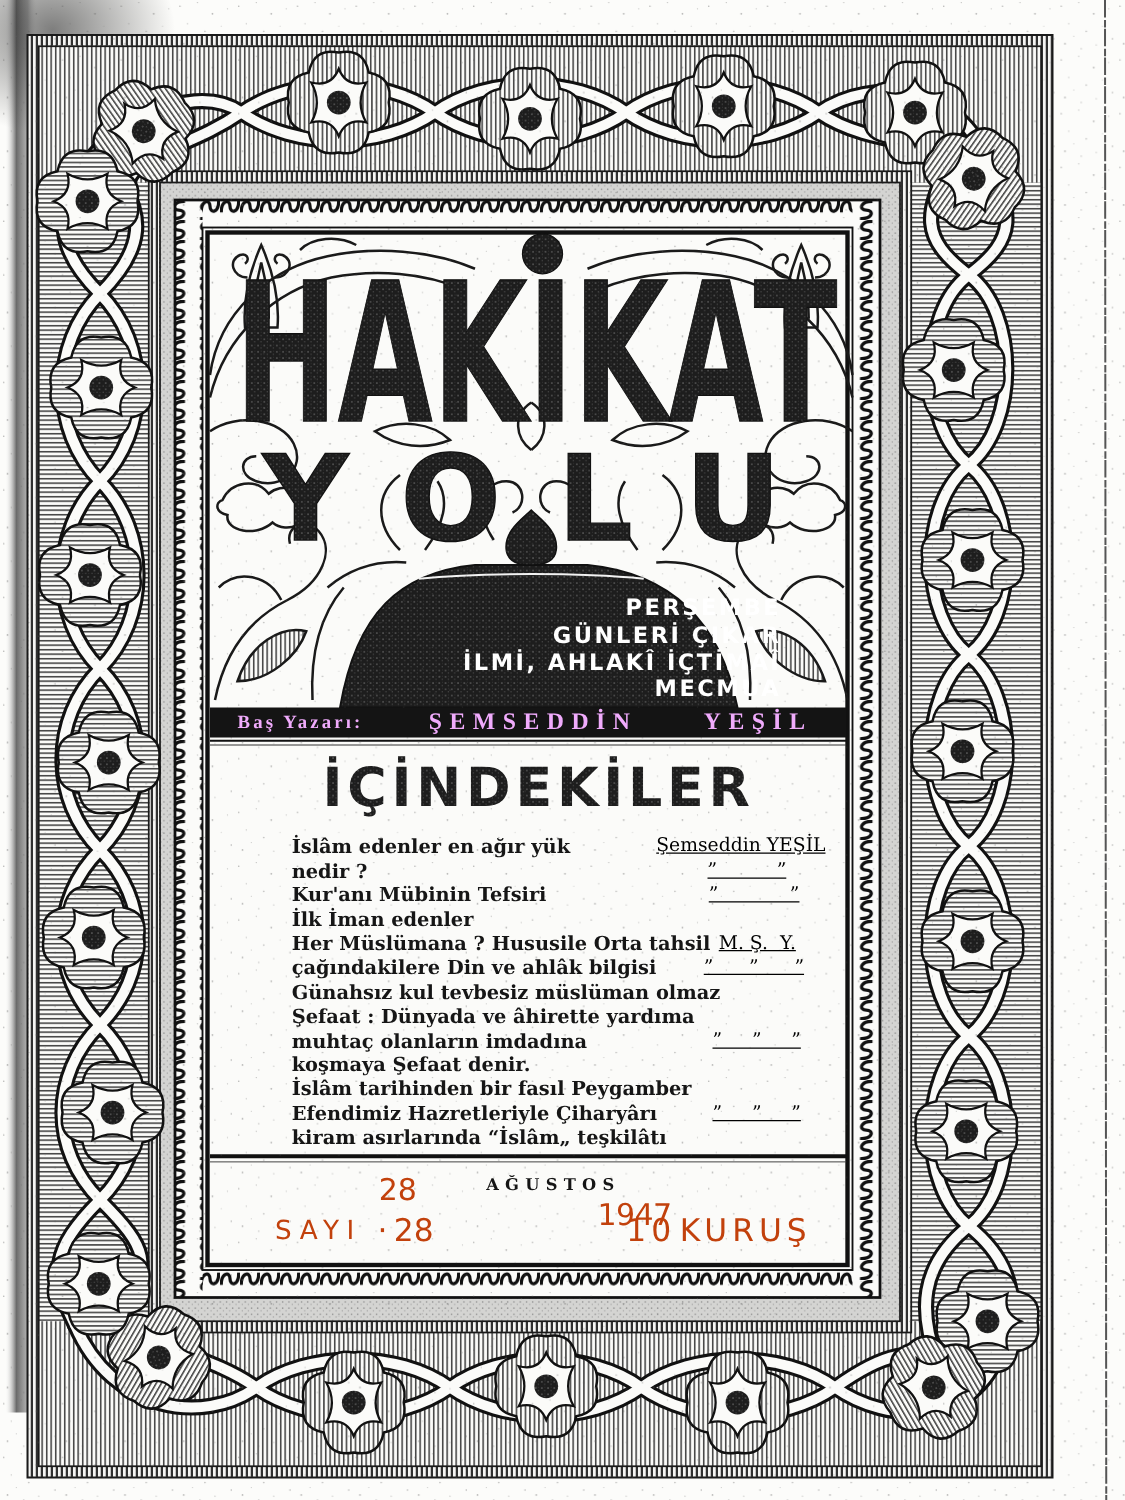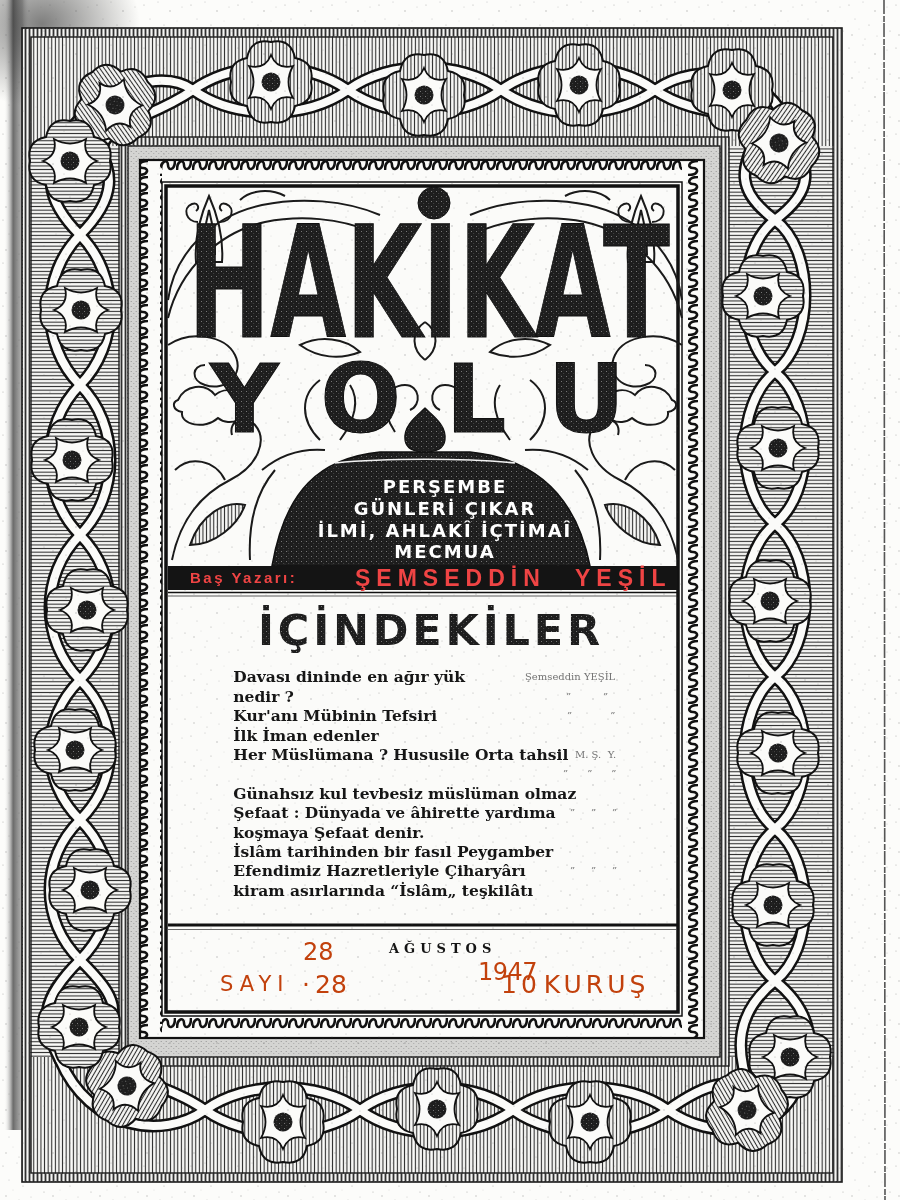--- a/index.html
+++ b/index.html
@@ -6,47 +6,47 @@
   body {
     width: 900px; height: 1200px; position: relative; overflow: hidden;
     background: #fcfcfa; color: #151515;
     font-family: "DejaVu Sans", sans-serif;
   }
   .layer { position: absolute; left: 0; top: 0; width: 900px; height: 1200px; }
   .abs { position: absolute; white-space: pre; }
 
   
   .dome-line {
-    position: absolute; left: 265px; width: 360px; text-align: center;
+    position: absolute; left: 265px; width: 360px; text-align: right;
     color: #fff; font-family: "DejaVu Sans", sans-serif; font-weight: bold;
     font-size: 18px; line-height: 18px; letter-spacing: 2px; white-space: pre;
   }
 
   
   .band {
     position: absolute; left: 168px; top: 566px; width: 509px; height: 24px;
     background: #141414;
   }
   .band span {
-    position: absolute; top: 0; line-height: 24px; color: #ef4444;
-    font-family: Liberation Sans, sans-serif; font-weight: bold; white-space: pre;
+    position: absolute; top: 0; line-height: 24px; color: #f0abfc;
+    font-family: Liberation Serif, serif; font-weight: bold; white-space: pre;
   }
   .band .label { left: 22px; font-size: 15px; letter-spacing: 2.5px; }
-  .band .name  { font-size: 23px; letter-spacing: 6px; margin-left: 12px; }
+  .band .name  { font-size: 19px; letter-spacing: 6px; }
 
   
   .toc { position: absolute; left: 213px; top: 648px; width: 460px; }
   .toc-row { position: relative; height: 19.4px; line-height: 19.4px; white-space: pre; }
   .toc-title {
     font-family: "DejaVu Serif", serif; font-weight: bold; font-size: 15.5px;
     color: #161616;
   }
   .toc-author {
     position: absolute; top: 0; font-family: "DejaVu Serif", serif;
-    font-weight: normal; font-size: 10px; color: #737373; white-space: pre;
+    font-weight: normal; font-size: 15px; color: #000000; white-space: pre; text-decoration: underline;
   }
 
   
   .big-num { font-family: "DejaVu Sans", sans-serif; font-weight: normal; color: #c2410c; }
   .month   { font-family: "DejaVu Serif", serif; font-weight: bold; font-size: 13px;
              line-height: 13px; letter-spacing: 5px; color: #151515; }
 </style>
 </head>
 <body>
 
@@ -248,46 +248,50 @@
 </div>
 
 <div class="band">
   <span class="label">Baş Yazarı:</span>
   <span class="name" style="left:175px;">ŞEMSEDDİN</span>
   <span class="name" style="left:395px;">YEŞİL</span>
 </div>
 
 <div class="toc">
   <div class="toc-row">
-    <span class="toc-title">Davası dininde en ağır yük</span>
+    <span class="toc-title">İslâm edenler en ağır yük</span>
   </div>
   <div class="toc-row">
     <span class="toc-title">nedir ?</span>
     <span class="toc-author" style="left:312px;">Şemseddin YEŞİL</span>
   </div>
   <div class="toc-row">
     <span class="toc-title">Kur'anı Mübinin Tefsiri</span>
     <span class="toc-author" style="left:353px;">”          ”</span>
   </div>
   <div class="toc-row">
     <span class="toc-title">İlk İman edenler</span>
     <span class="toc-author" style="left:354px;">”            ”</span>
   </div>
   <div class="toc-row">
     <span class="toc-title">Her Müslümana ? Hususile Orta tahsil</span>
   </div>
   <div class="toc-row">
+    <span class="toc-title">çağındakilere Din ve ahlâk bilgisi</span>
     <span class="toc-author" style="left:362px;text-align:right;">M. Ş.  Y.</span>
   </div>
   <div class="toc-row">
     <span class="toc-title">Günahsız kul tevbesiz müslüman olmaz</span>
     <span class="toc-author" style="left:350px;">”      ”      ”</span>
   </div>
   <div class="toc-row">
     <span class="toc-title">Şefaat : Dünyada ve âhirette yardıma</span>
+  </div>
+  <div class="toc-row">
+    <span class="toc-title">muhtaç olanların imdadına</span>
   </div>
   <div class="toc-row">
     <span class="toc-title">koşmaya Şefaat denir.</span>
     <span class="toc-author" style="left:357px;">”     ”     ”</span>
   </div>
   <div class="toc-row">
     <span class="toc-title">İslâm tarihinden bir fasıl Peygamber</span>
   </div>
   <div class="toc-row">
     <span class="toc-title">Efendimiz Hazretleriyle Çiharyârı</span>

